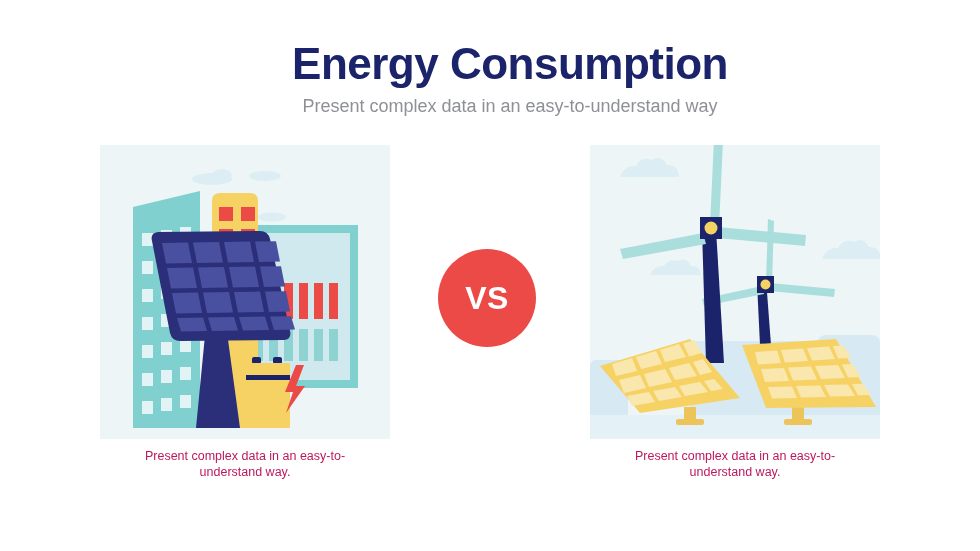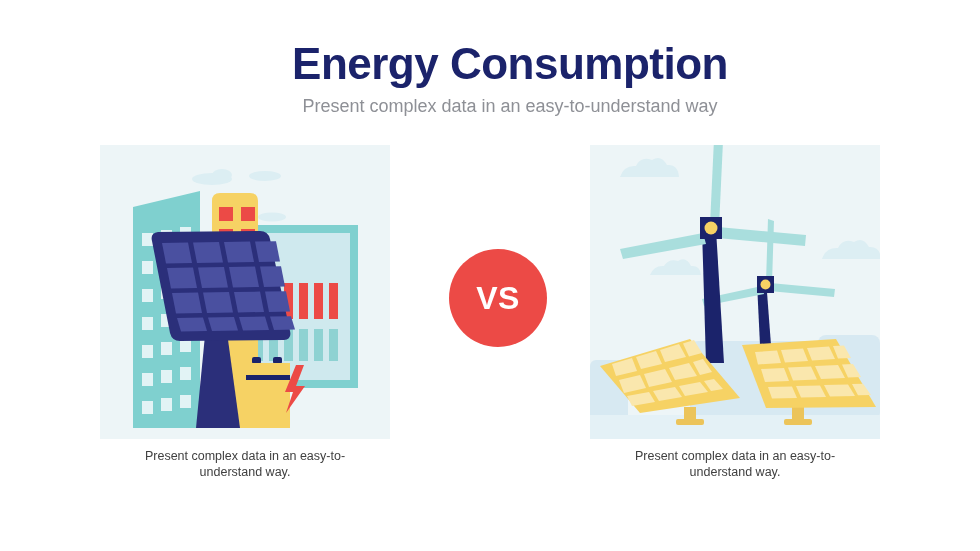--- a/index.html
+++ b/index.html
@@ -76,27 +76,27 @@
     margin: 22px 0 0 0;
     font-size: 15.5px;
     font-weight: bold;
     color: #1b236b;
   }
   .col-desc {
     margin: 9px auto 0 auto;
     width: 230px;
     font-size: 12.5px;
     line-height: 16px;
-    color: #404040;
+    color: #be185d;
   }
 
   
   .vs-badge {
     position: absolute;
-    left: 449px;
+    left: 438px;
     top: 249px;
     width: 98px;
     height: 98px;
     border-radius: 50%;
     background: #ec4a46;
     display: flex;
     align-items: center;
     justify-content: center;
   }
   .vs-badge span {

